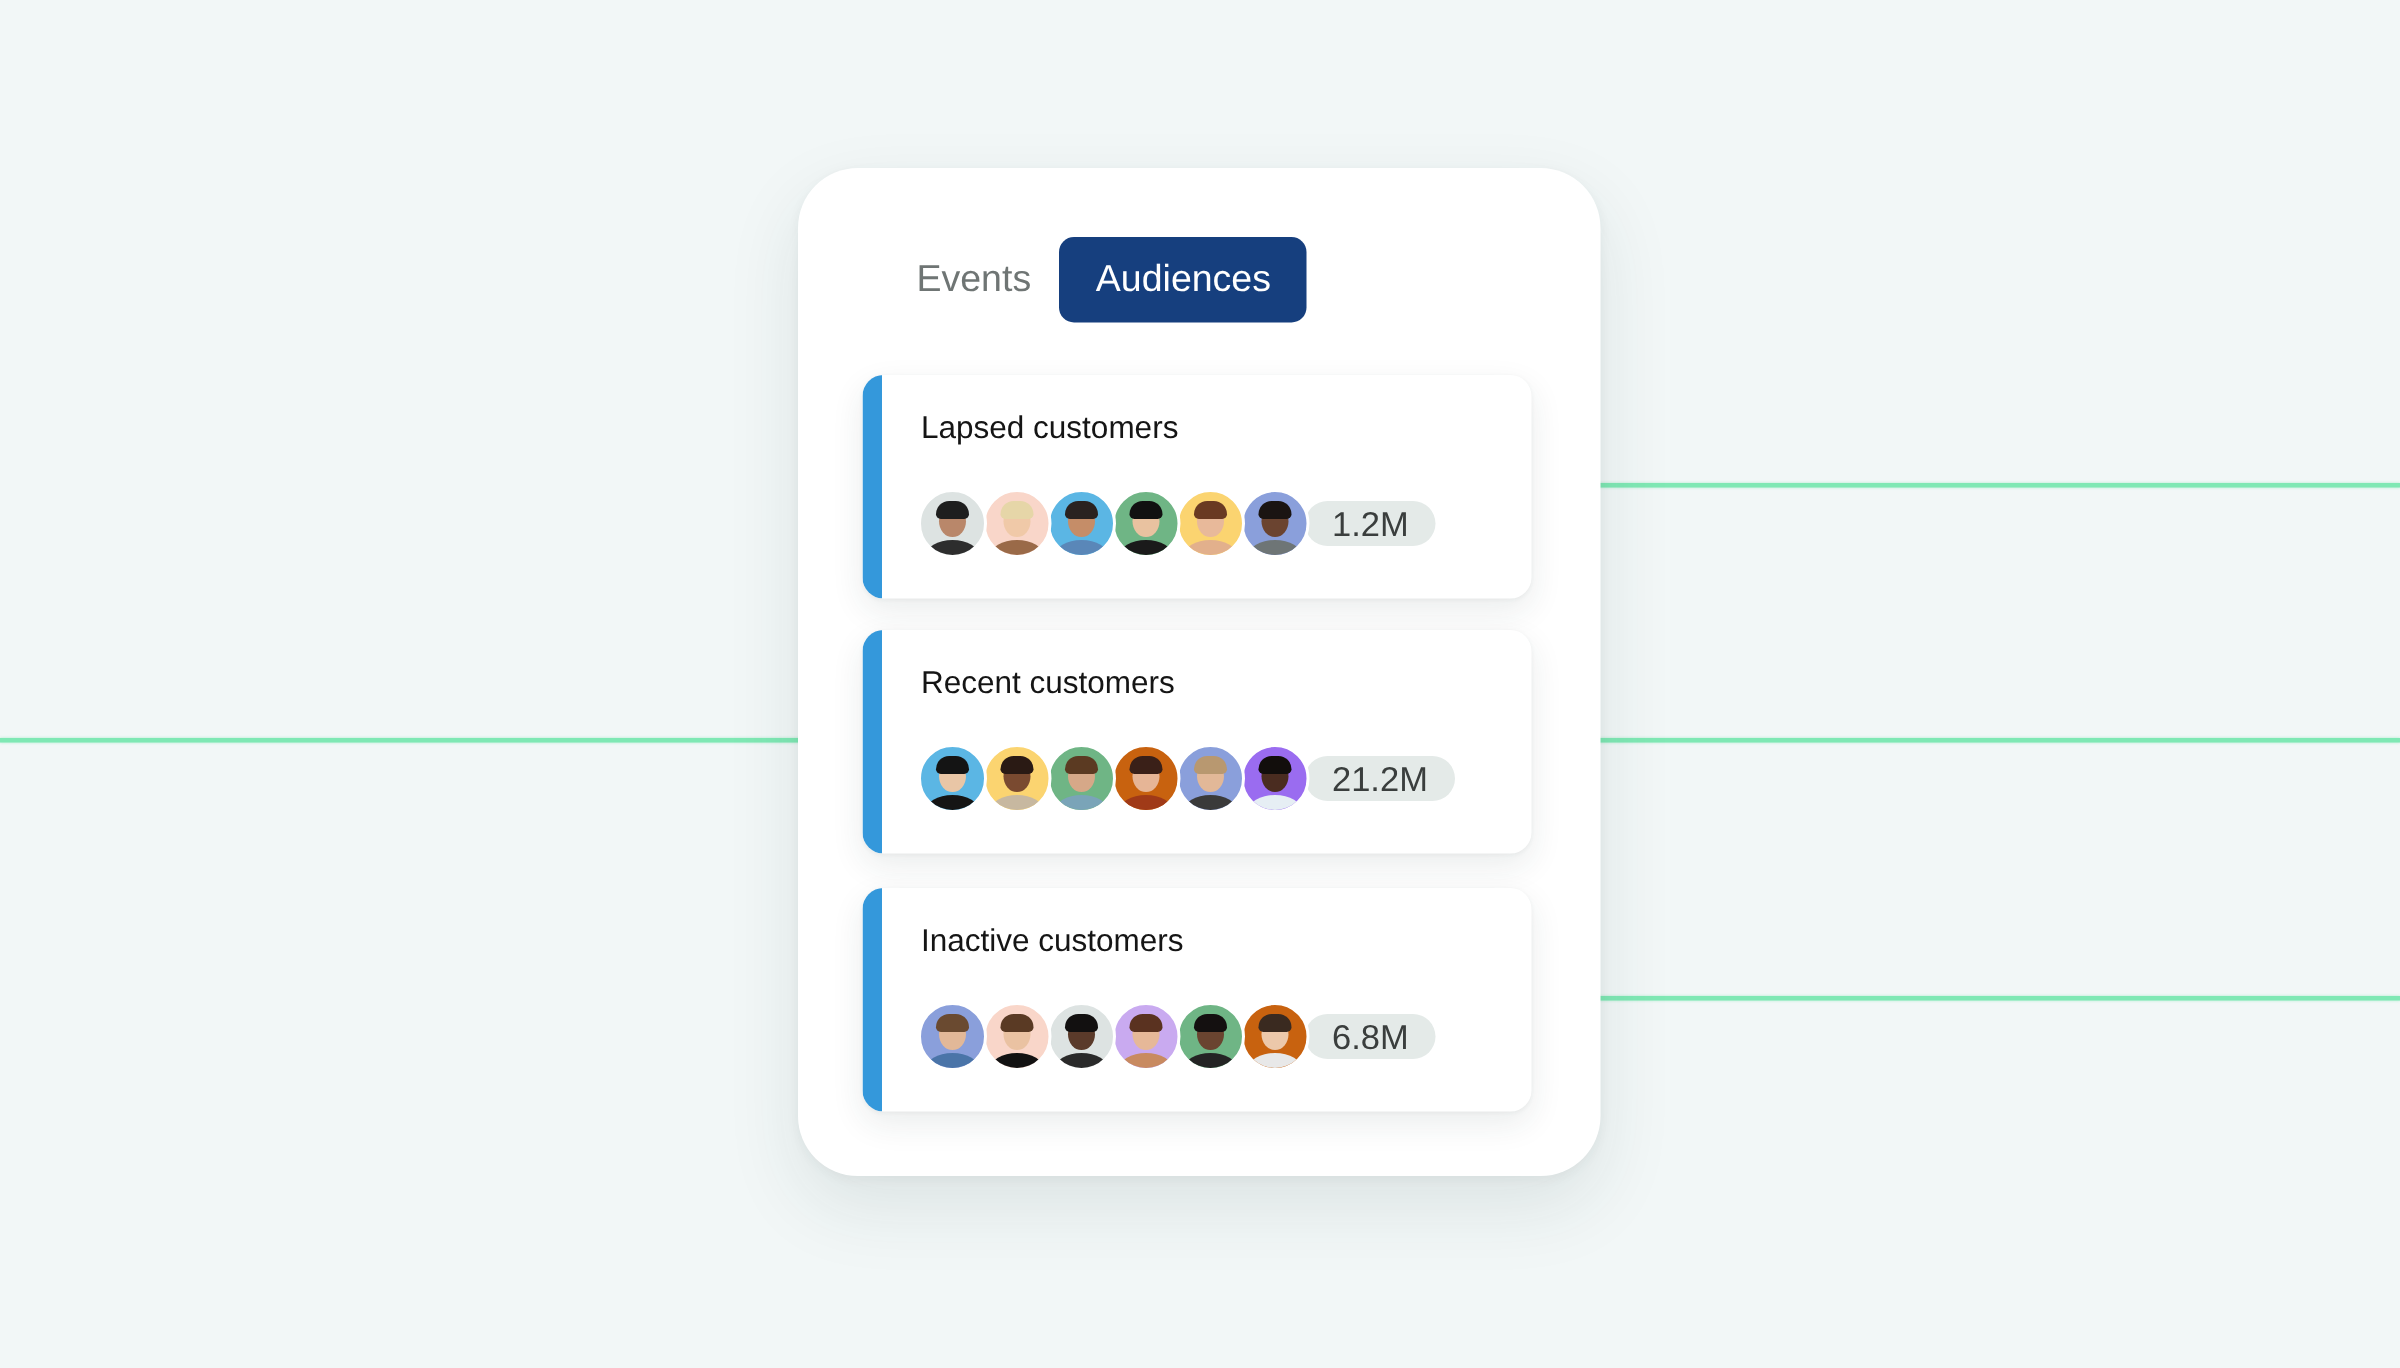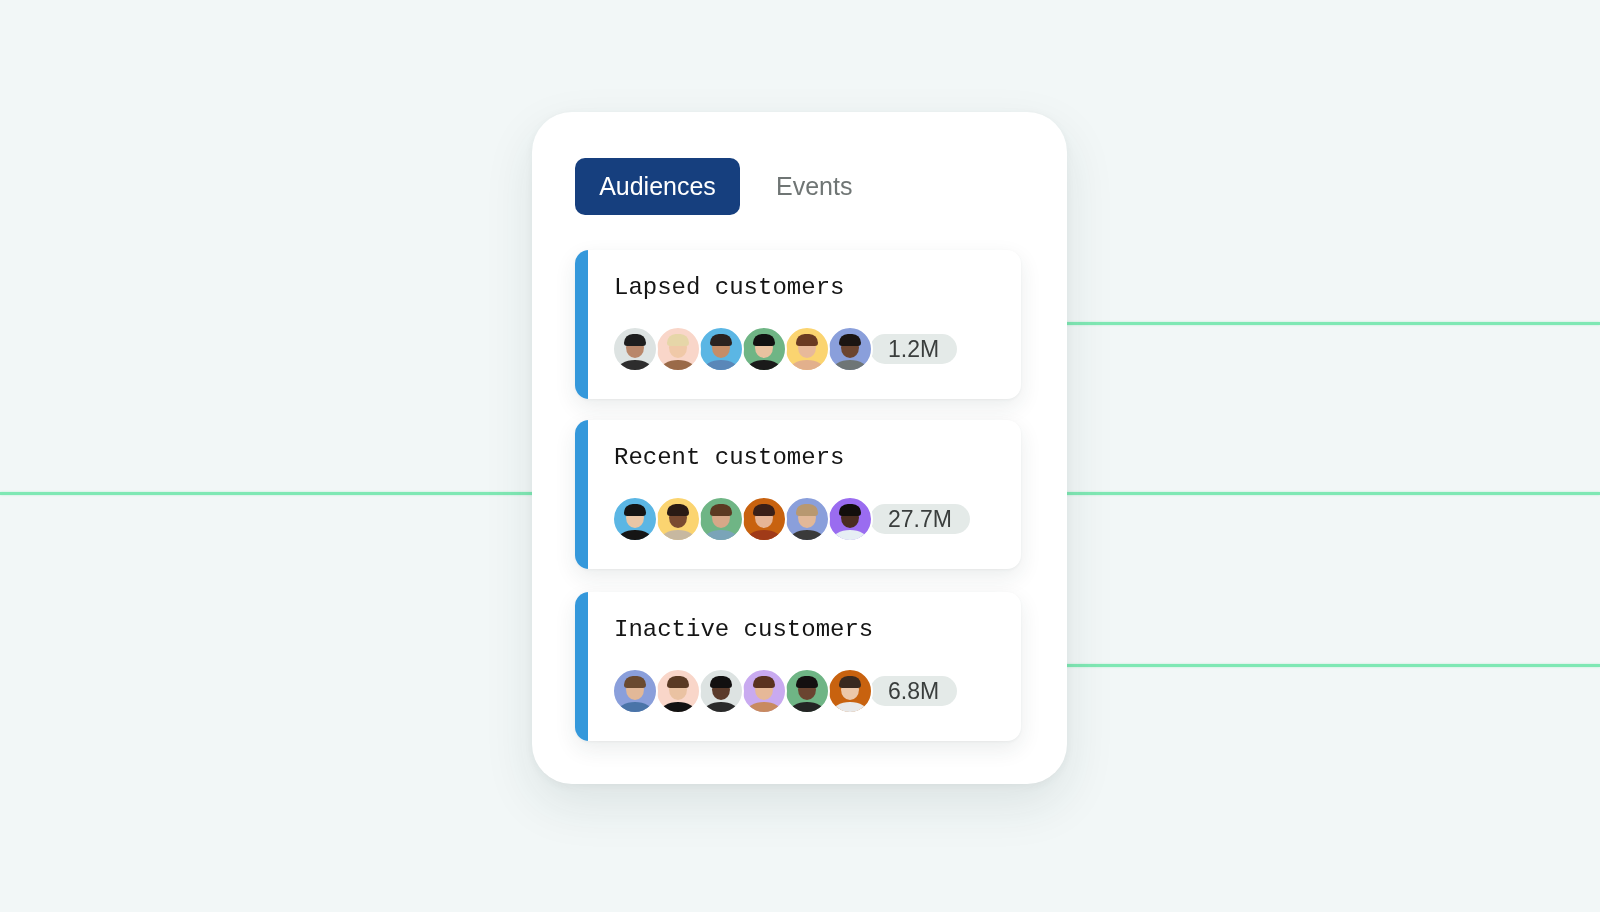--- a/index.html
+++ b/index.html
@@ -48,23 +48,22 @@
     box-shadow: 0 8px 22px rgba(30,60,60,0.09), 0 1px 3px rgba(30,60,60,0.05);
   }
   .accent {
     position: absolute; left: 0; top: 0; bottom: 0;
     width: 13px;
     background: #3498db;
   }
   .aud-title {
     position: absolute;
     left: 39px; top: 24px;
-    font-size: 24px;
+    font-size: 21px;
     color: #151515;
-    font-family: Liberation Mono, monospace;
   }
   .avatars {
     position: absolute;
     left: 37px; top: 76px;
     display: flex; align-items: center;
   }
   .avatar {
     width: 46px; height: 46px;
     border-radius: 50%;
     border: 2px solid #ffffff;
@@ -108,22 +107,22 @@
 </head>
 <body>
 
 <div class="connector" style="left:1021px; top:322px; width:579px;"></div>
 <div class="connector" style="left:0; top:492px; width:576px;"></div>
 <div class="connector" style="left:1021px; top:492px; width:579px;"></div>
 <div class="connector" style="left:1021px; top:664px; width:579px;"></div>
 
 <div class="outer-card">
   <div class="tabs">
+    <div class="tab inactive">Events</div>
     <div class="tab active">Audiences</div>
-    <div class="tab inactive">Events</div>
   </div>
 
   <div class="aud-card" style="top:138px;">
     <div class="accent"></div>
     <div class="aud-title">Lapsed customers</div>
     <div class="avatars">
       <div class="avatar" style="background: rgb(221, 227, 226); z-index: 10;">
           <div class="body" style="background:#2d2d2d"></div>
           <div class="head" style="background:#b9876a"></div>
           <div class="hair" style="background:#1e1e1e"></div>
@@ -184,21 +183,21 @@
         <div class="avatar" style="background: rgb(138, 159, 219); z-index: 6;">
           <div class="body" style="background:#3a3a3a"></div>
           <div class="head" style="background:#e2b898"></div>
           <div class="hair" style="background:#b89870"></div>
         </div>
         <div class="avatar" style="background: rgb(154, 108, 240); z-index: 5;">
           <div class="body" style="background:#e6eef4"></div>
           <div class="head" style="background:#4a2c20"></div>
           <div class="hair" style="background:#120e0c"></div>
         </div>
-        <div class="count-pill">27.7M</div>
+        <div class="count-pill">21.2M</div>
     </div>
   </div>
 
   <div class="aud-card" style="top:480px;">
     <div class="accent"></div>
     <div class="aud-title">Inactive customers</div>
     <div class="avatars">
       <div class="avatar" style="background: rgb(138, 159, 219); z-index: 10;">
           <div class="body" style="background:#4a74a8"></div>
           <div class="head" style="background:#e2b898"></div>

